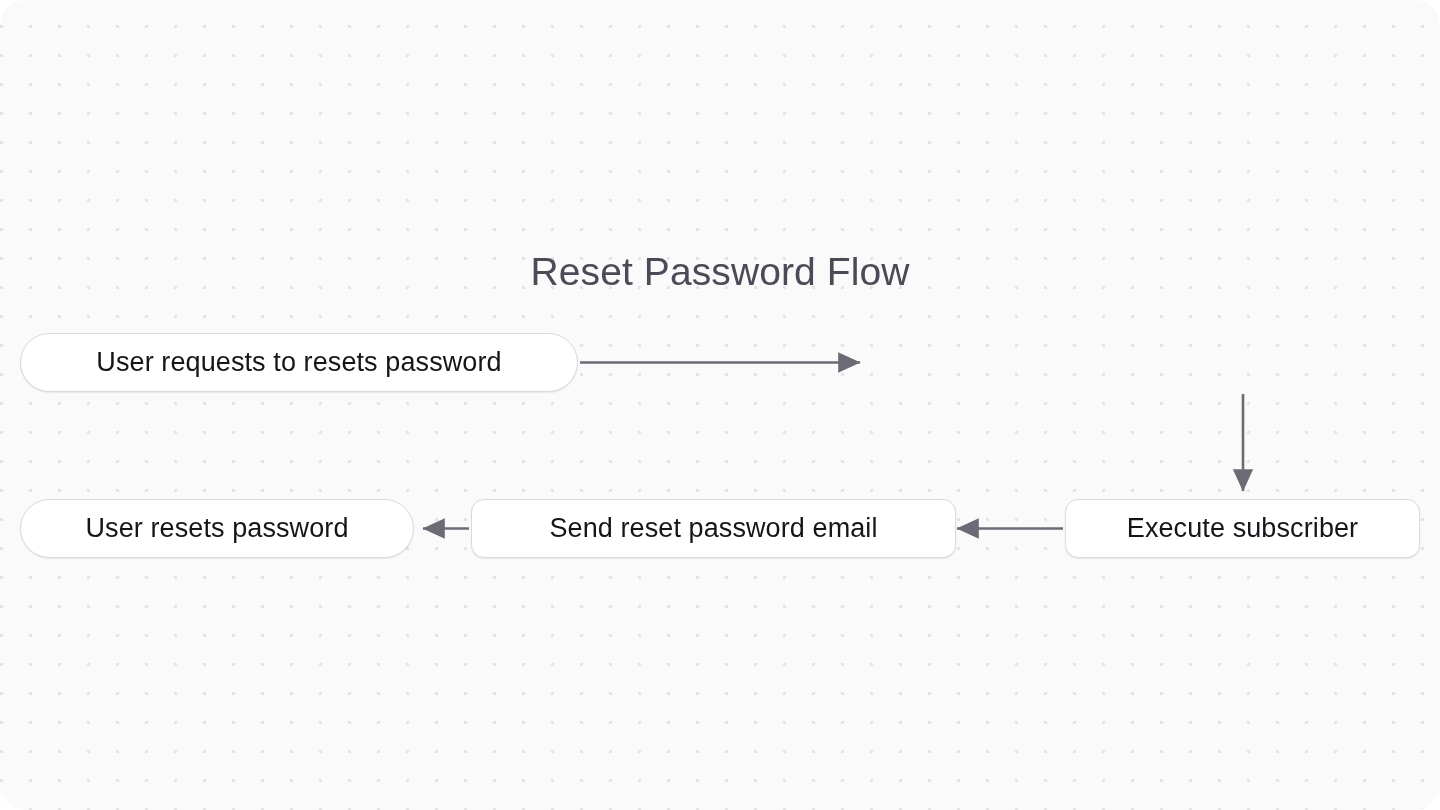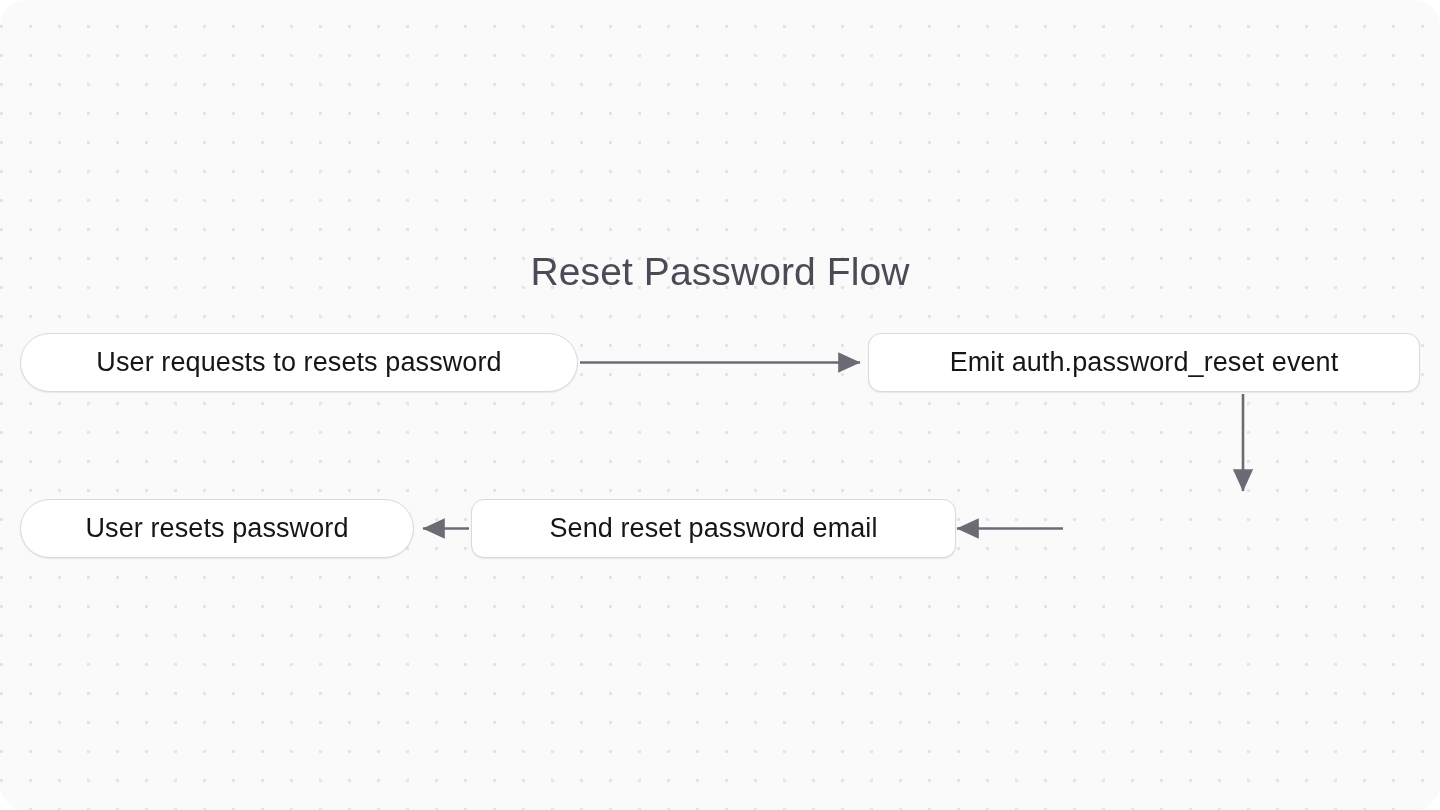--- a/index.html
+++ b/index.html
@@ -101,24 +101,24 @@
 
     <line x1="1063" y1="528.5" x2="957" y2="528.5" stroke="#6b6b76" stroke-width="2.6" marker-end="url(#arrow-left)"></line>
 
     <line x1="469" y1="528.5" x2="423" y2="528.5" stroke="#6b6b76" stroke-width="2.6" marker-end="url(#arrow-left)"></line>
   </svg>
 
   <div class="node node-pill" id="node-request">
     <span>User requests to resets password</span>
   </div>
 
-  <div class="node node-rounded" id="node-emit">
-    <span>Emit auth.password_reset event</span>
+
+  <div class="node node-rounded" id="node-execute">
+    <span>Execute subscriber</span>
   </div>
-
 
   <div class="node node-rounded" id="node-email">
     <span>Send reset password email</span>
   </div>
 
   <div class="node node-pill" id="node-resets">
     <span>User resets password</span>
   </div>
 
 </div>

